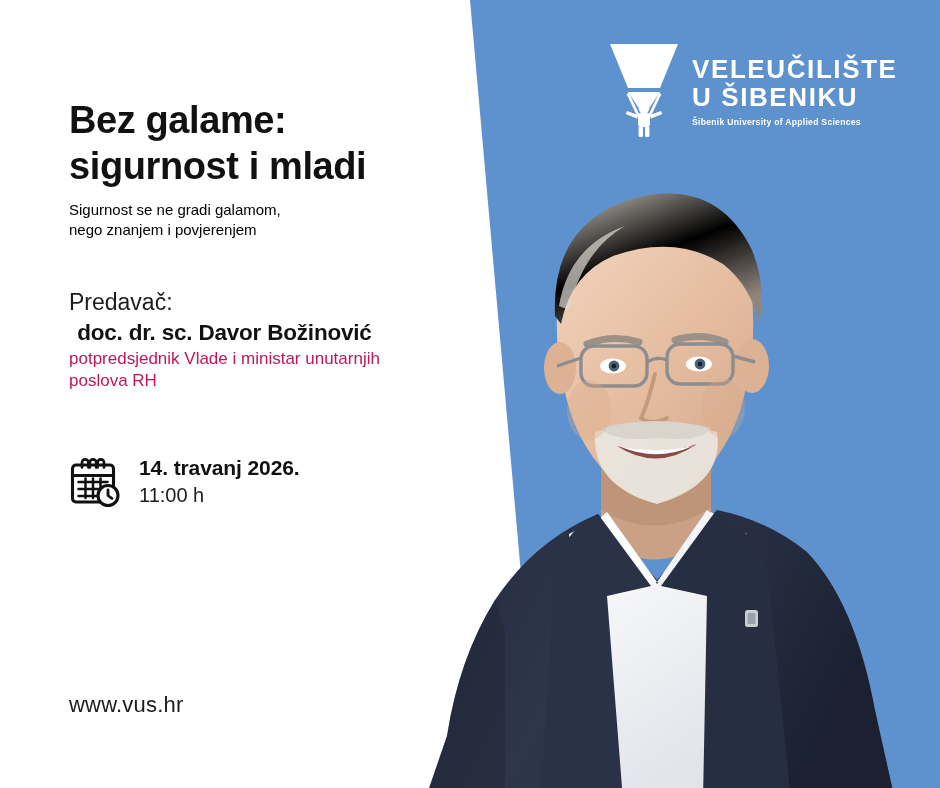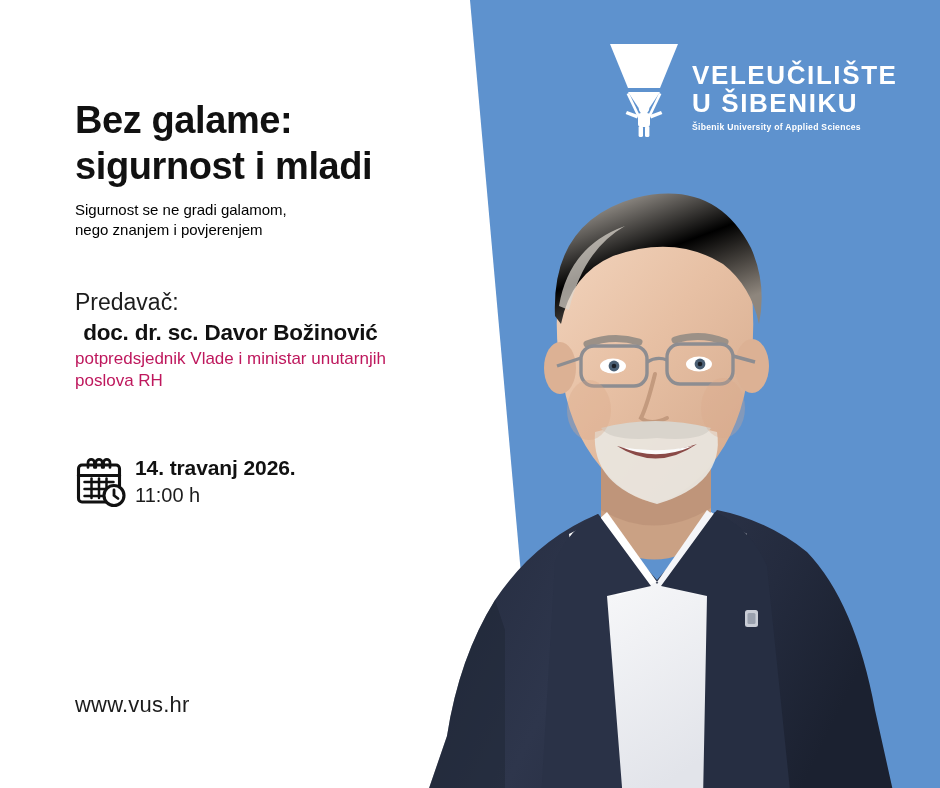--- a/index.html
+++ b/index.html
@@ -24,21 +24,21 @@
     clip-path: polygon(470px 0, 940px 0, 940px 788px, 540px 788px);
     z-index:1;
   }
 
   
   #logo {
     position:absolute;
     top:38px; left:608px;
     z-index:4;
     display:flex;
-    align-items:center;
+    align-items:flex-start;
     gap:12px;
   }
   #logo-mark { width:72px; height:100px; display:block; flex:0 0 auto; }
   #logo-text-block { padding-top:18px; }
   .logo-line {
     color:#ffffff;
     font-size:26px;
     font-weight:bold;
     letter-spacing:1.6px;
     line-height:1.07;
@@ -57,21 +57,21 @@
   #portrait {
     position:absolute;
     left:355px; top:110px;
     width:600px; height:690px;
     z-index:3;
   }
 
   
   #content {
     position:absolute;
-    left:75px; top:0;
+    left:69px; top:0;
     width:420px; height:741px;
     z-index:5;
   }
 
   #headline {
     position:absolute; top:97px; left:0;
     font-size:38px;
     font-weight:bold;
     line-height:1.22;
     color:#111111;
@@ -97,21 +97,21 @@
     text-align:center;
   }
   #speaker-role {
     font-size:17px; color:#be185d; line-height:1.32;
     white-space:pre-line;
   }
 
   
   .info-row {
     position:absolute; left:0;
-    display:flex; align-items:flex-start; gap:8px;
+    display:flex; align-items:flex-start; gap:18px;
   }
   #date-row  { top:452px; }
   #venue-row { top:548px; }
 
   .info-icon { flex:0 0 auto; display:block; }
   #date-row .info-icon  { width:52px; height:52px; margin-top:4px; }
   #venue-row .info-icon { width:44px; height:56px; margin-top:5px; margin-left:5px; }
 
   .info-text { padding-top:2px; }
   .info-strong {

